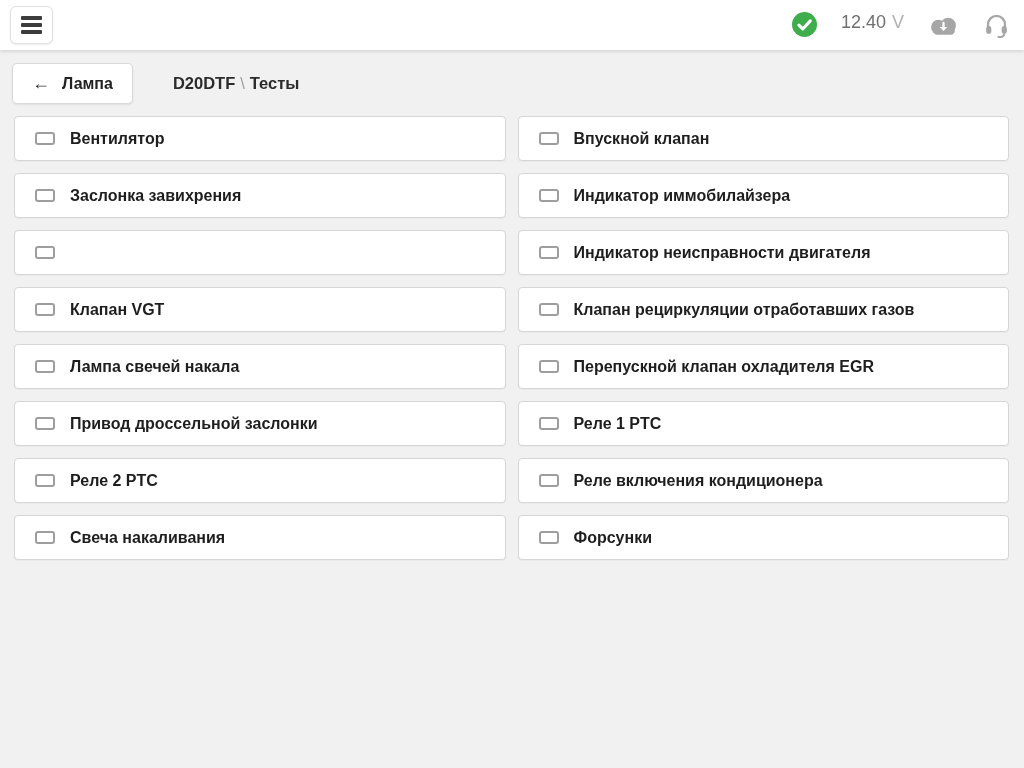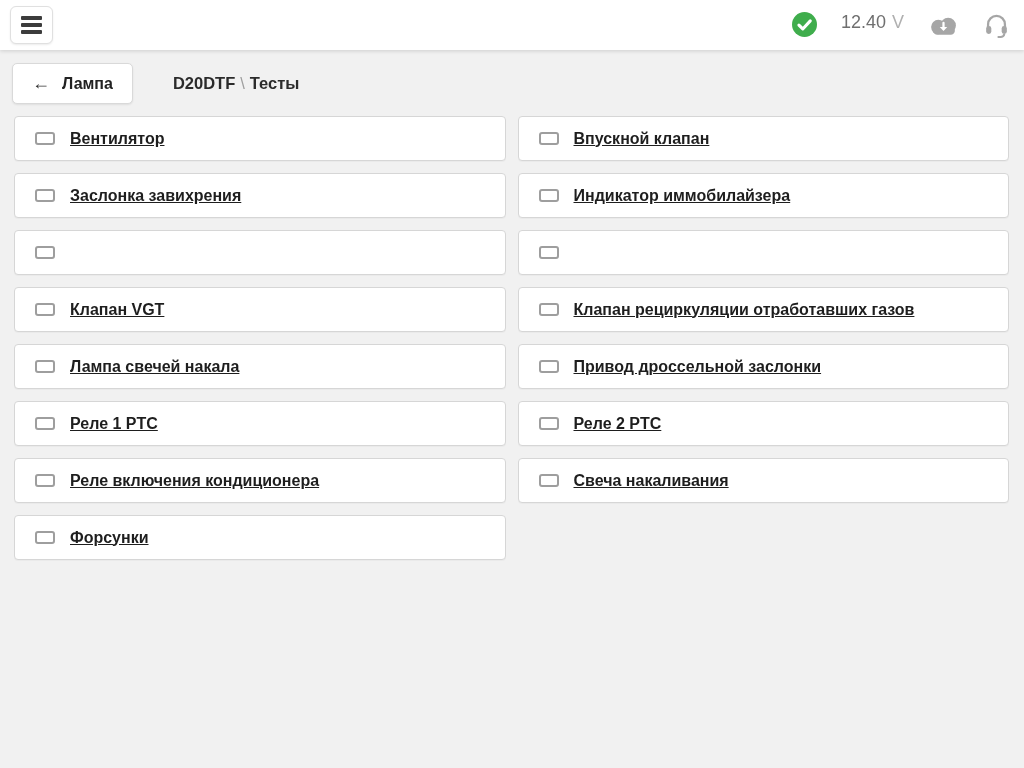--- a/index.html
+++ b/index.html
@@ -103,21 +103,20 @@
     padding: 0 12px 0 20px;
     gap: 15px;
     font-family: inherit;
     font-size: 16px;
     font-weight: 600;
     color: #1e1e1e;
     cursor: pointer;
     text-align: left;
     white-space: nowrap;
     overflow: hidden;
-    text-decoration: underline;
   }
   .comp-icon {
     flex: 0 0 auto;
     width: 20px; height: 13px;
     border: 2.5px solid #9e9e9e;
     border-radius: 3px;
     background: #fff;
   }
 </style>
 </head>
@@ -194,35 +193,40 @@
   <button class="test-btn">
     <span class="comp-icon"></span>
     <span>Индикатор иммобилайзера</span>
   </button>
 
   <button class="test-btn">
     <span class="comp-icon"></span>
   </button>
   <button class="test-btn">
     <span class="comp-icon"></span>
+    <span>Индикатор неисправности двигателя</span>
   </button>
 
   <button class="test-btn">
     <span class="comp-icon"></span>
     <span>Клапан VGT</span>
   </button>
   <button class="test-btn">
     <span class="comp-icon"></span>
     <span>Клапан рециркуляции отработавших газов</span>
   </button>
 
   <button class="test-btn">
     <span class="comp-icon"></span>
     <span>Лампа свечей накала</span>
   </button>
+  <button class="test-btn">
+    <span class="comp-icon"></span>
+    <span>Перепускной клапан охладителя EGR</span>
+  </button>
 
   <button class="test-btn">
     <span class="comp-icon"></span>
     <span>Привод дроссельной заслонки</span>
   </button>
   <button class="test-btn">
     <span class="comp-icon"></span>
     <span>Реле 1 PTC</span>
   </button>
 

